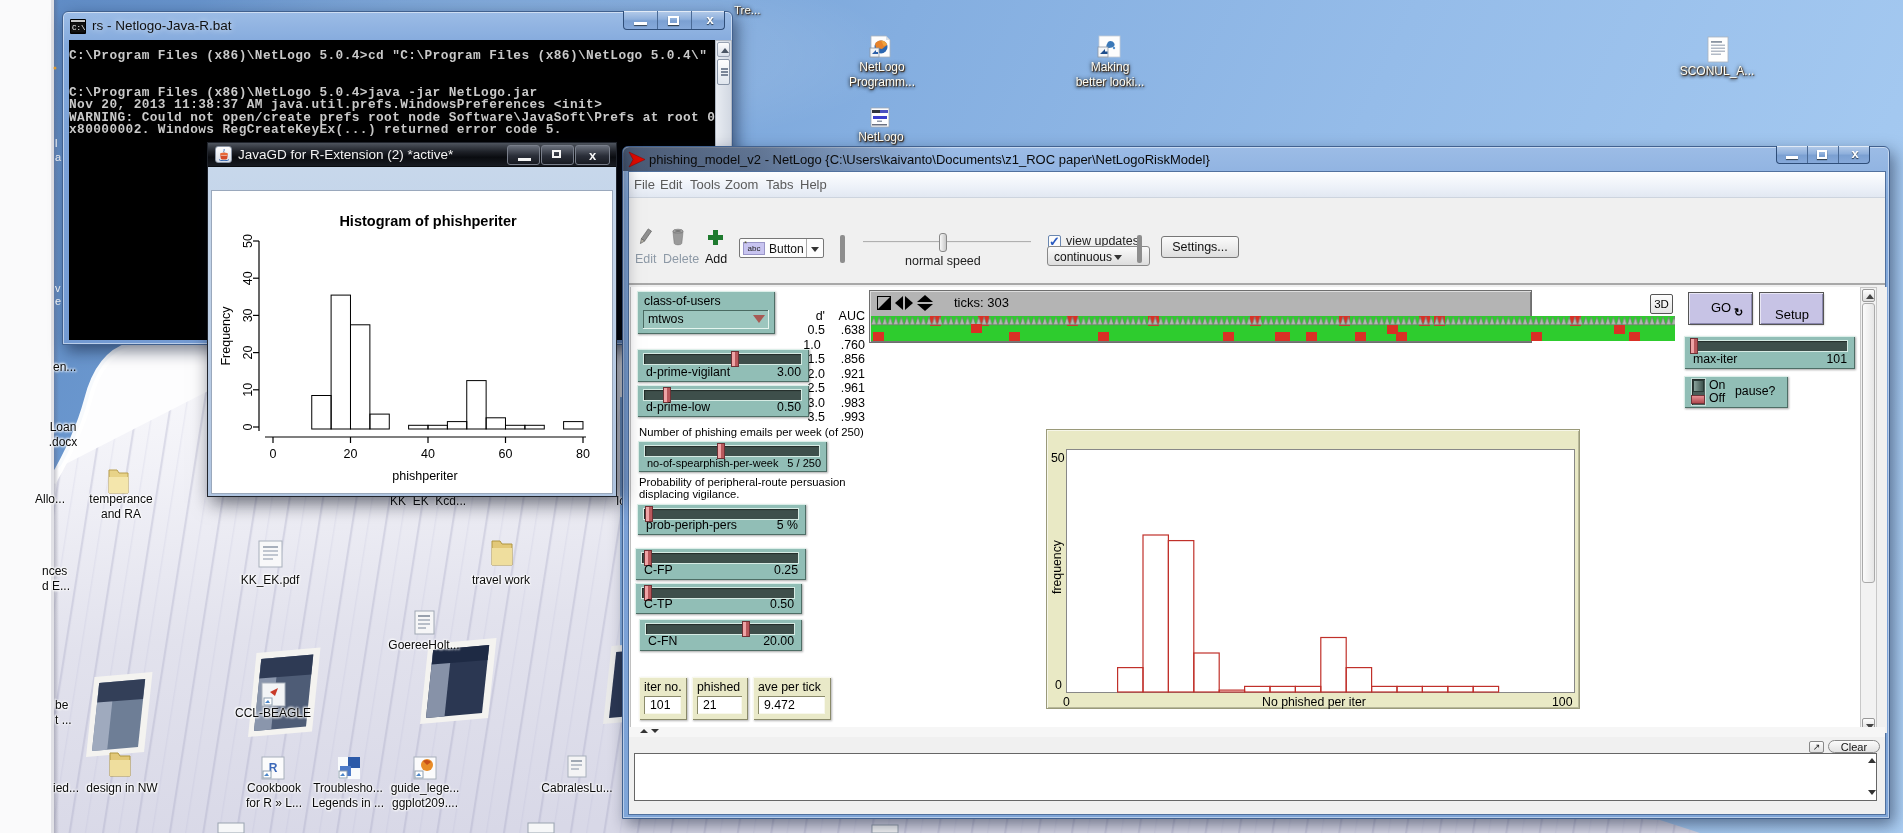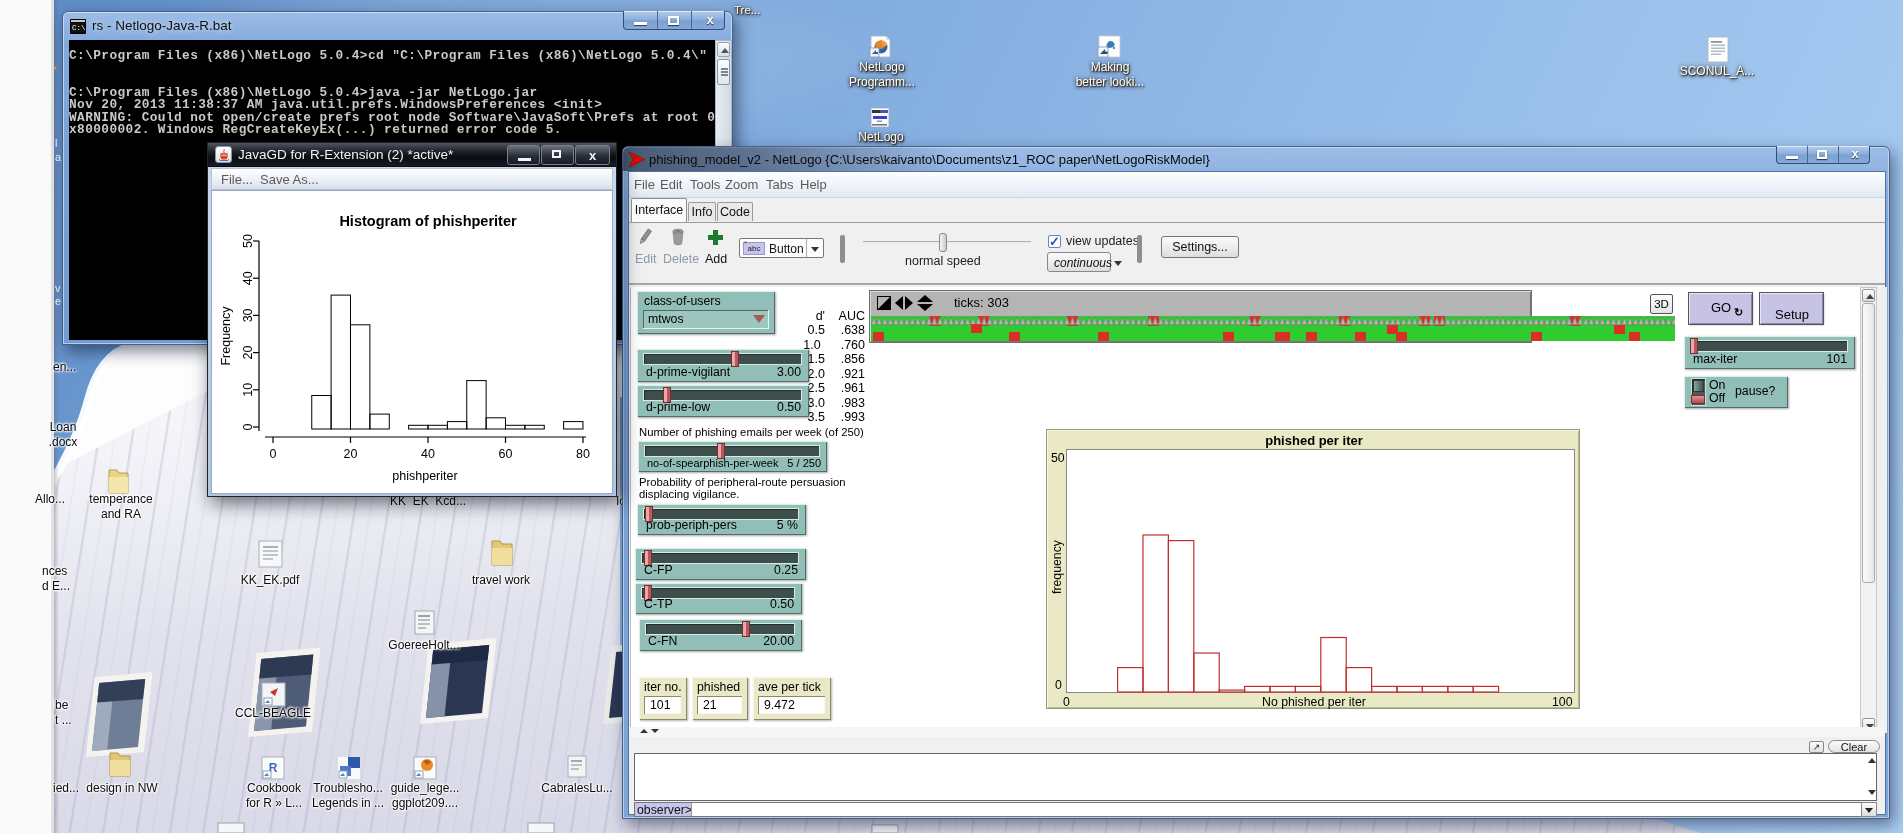--- a/index.html
+++ b/index.html
@@ -270,26 +270,20 @@
 
   <div style="left:0px;top:0px;width:1256px;height:26px;background:linear-gradient(180deg,#FDFEFF,#EAEFF7 70%,#E2E8F2);border-bottom:1px solid #CDD4DE;color:#5A5A5A;font-size:13px">
    <span style="left:5px;top:5px">File</span>
           <span style="left:31px;top:5px">Edit</span>
           <span style="left:61px;top:5px">Tools</span>
           <span style="left:96px;top:5px">Zoom</span>
           <span style="left:137px;top:5px">Tabs</span>
           <span style="left:171px;top:5px">Help</span>
   </div>
 
-  <div style="left:0px;top:26px;width:1256px;height:23px;background:#F0F0F0;">
-   <div style="left:2px;top:0px;width:56px;height:24px;background:#FAFAFA;border:1px solid #8E8E8E;border-bottom:none;border-radius:2px 2px 0 0;font-size:12.5px;color:#111;text-align:center;line-height:23px;z-index:2">Interface</div>
-   <div style="left:59px;top:4px;width:28px;height:20px;background:#E9E9E9;border:1px solid #9A9A9A;border-bottom:none;border-radius:2px 2px 0 0;font-size:12.5px;color:#111;text-align:center;line-height:19px">Info</div>
-   <div style="left:88px;top:4px;width:36px;height:20px;background:#E9E9E9;border:1px solid #9A9A9A;border-bottom:none;border-radius:2px 2px 0 0;font-size:12.5px;color:#111;text-align:center;line-height:19px">Code</div>
-   <div style="left:0px;top:24px;width:1256px;height:1px;background:#9A9A9A;z-index:1"></div>
-  </div>
 
   <div style="left:0px;top:49px;width:1256px;height:64px;background:#F0F0F0;border-bottom:2px solid #A8A8A8;">
 
    <svg width="14" height="18" viewBox="0 0 14 18" style="left:9px;top:7px">
     <g transform="rotate(35 7 9)">
               <rect x="5" y="0.5" width="4" height="12" fill="#909090" stroke="#5A5A5A" stroke-width="0.6"></rect>
               <path d="M5,12.5 l4,0 -2,4.5 z" fill="#B8B4A8" stroke="#5A5A5A" stroke-width="0.6"></path>
             </g>
    </svg>
    <div style="left:6px;top:31px;font-size:12.5px;color:#8D99A6">Edit</div>
@@ -315,21 +309,21 @@
 
    <div style="left:211px;top:14px;width:5px;height:28px;background:#8E8E8E;border-radius:2px"></div>
 
    <div style="left:234px;top:20px;width:168px;height:2px;background:#B0B0B0;border-bottom:1px solid #E8E8E8"></div>
    <div style="left:310px;top:12px;width:8px;height:19px;background:linear-gradient(90deg,#F8F8F8,#C8C8C8);border:1px solid #888;border-radius:3px"></div>
    <div style="left:276px;top:33px;font-size:12.5px;color:#222">normal speed</div>
 
    <div style="left:419px;top:14px;width:13px;height:13px;background:#FBFBFB;border:1px solid #6A87B0;border-radius:2px;color:#2A5AC0;font-size:13px;font-weight:bold;line-height:12px;text-align:center">✓</div>
    <div style="left:437px;top:13px;font-size:12.5px;color:#222">view updates</div>
 
-   <div style="left:418px;top:31px;width:64px;height:20px;background:linear-gradient(180deg,#FBFBFB,#DDDDDD);border:1px solid #888;border-radius:3px;font-style:italic;">
+   <div style="left:418px;top:25px;width:103px;height:20px;background:linear-gradient(180deg,#FBFBFB,#DDDDDD);border:1px solid #888;border-radius:3px;">
      <div style="left:6px;top:3px;font-size:12px;color:#111">continuous</div>
      <div style="left:66px;top:8px;width:0;height:0;border-left:4.5px solid transparent;border-right:4.5px solid transparent;border-top:5px solid #333"></div>
    </div>
 
    <div style="left:508px;top:14px;width:5px;height:28px;background:#8E8E8E;border-radius:2px"></div>
 
    <div style="left:532px;top:15px;width:78px;height:22px;background:linear-gradient(180deg,#FBFBFB,#DEDEDE);border:1px solid #777;border-radius:3px;font-size:12.5px;color:#111;text-align:center;line-height:21px">Settings...</div>
   </div>
 
   <div id="iface" style="left:1px;top:115px;width:1231px;height:446px;background:#FFFFFF;border-left:1px solid #C0C0C0;">
@@ -493,21 +487,20 @@
    <div class="nlw" style="left:1053px;top:89px;width:104px;height:32px">
      <div style="left:8px;top:3px;width:13px;height:26px;background:#4A5D58;box-shadow:inset 1px 1px 0 rgba(0,0,0,.5),0 0 0 1px #C8E0DA;"></div>
      <div style="left:9px;top:4px;width:11px;height:12px;background:linear-gradient(90deg,#8AA39C,#3E554F);border:1px solid #2A3A36"></div>
      <div style="left:7px;top:19px;width:14px;height:9px;background:linear-gradient(180deg,#E89094,#B04A50);border:1px solid #703438"></div>
      <div style="left:25px;top:2px;font-size:12.3px;color:#000">On</div>
      <div style="left:25px;top:15px;font-size:12.3px;color:#000">Off</div>
      <div style="left:51px;top:8px;font-size:12.3px;color:#000">pause?</div>
    </div>
 
    <div style="left:415px;top:142px;width:534px;height:280px;background:#E9E9C5;border:1px solid #9A9A7A;box-shadow:inset 1px 1px 0 #F6F6E8,inset -1px -1px 0 #B8B89A;">
-     <div style="left:0px;top:3px;width:534px;text-align:center;font-size:13px;font-weight:bold;color:#000">phished per iter</div>
      <div style="left:19px;top:19px;width:509px;height:244px;background:#FFF;border:1px solid #888"></div>
      <div style="left:4px;top:21px;font-size:12.3px;color:#000">50</div>
      <div style="left:8px;top:248px;font-size:12.3px;color:#000">0</div>
      <div style="left:-40px;top:130px;width:100px;text-align:center;font-size:12.3px;color:#000;transform:rotate(-90deg)">frequency</div>
      <div style="left:16px;top:265px;font-size:12.3px;color:#000">0</div>
      <div style="left:0px;top:265px;width:534px;text-align:center;font-size:12.3px;color:#000">No phished per iter</div>
      <div style="left:505px;top:265px;font-size:12.3px;color:#000">100</div>
      <svg width="534" height="280" viewBox="0 0 534 280" style="left:0px;top:0px">
       <g fill="#FFFFFF" fill-opacity="0" stroke="#C0302A" stroke-width="1.2">
        <rect x="70.6" y="237.6" width="25.4" height="24.4"></rect>
@@ -545,27 +538,20 @@
     <div style="left:11px;top:2px;width:0;height:0;border-left:4px solid transparent;border-right:4px solid transparent;border-bottom:4.5px solid #333"></div>
     <div style="left:22px;top:2px;width:0;height:0;border-left:4px solid transparent;border-right:4px solid transparent;border-top:4.5px solid #333"></div>
   </div>
 
   <div style="left:1180px;top:569px;width:15px;height:12px;background:linear-gradient(180deg,#FDFDFD,#E0E0E0);border:1px solid #888;border-radius:2px;font-size:9px;text-align:center;line-height:11px;color:#222">↗</div>
   <div style="left:1199px;top:568px;width:52px;height:13px;background:linear-gradient(180deg,#FBFBFB,#E2E2E2);border:1px solid #888;border-radius:7px;font-size:11px;text-align:center;line-height:12px;color:#111">Clear</div>
   <div style="left:5px;top:581px;width:1243px;height:48px;background:#FFF;border:1px solid #666;">
     <div style="left:1233px;top:4px;width:0;height:0;border-left:4.5px solid transparent;border-right:4.5px solid transparent;border-bottom:5.5px solid #333"></div>
     <div style="left:1233px;top:36px;width:0;height:0;border-left:4.5px solid transparent;border-right:4.5px solid transparent;border-top:5.5px solid #333"></div>
   </div>
-  <div style="left:5px;top:630px;width:1243px;height:15px;background:#FFF;border:1px solid #777;">
-    <div style="left:0px;top:0px;width:56px;height:13px;background:#C6C6EA;font-size:12.3px;color:#111;padding-left:2px">observer&gt;</div>
-    <div style="left:56px;top:0px;width:1px;height:13px;background:#999"></div>
-    <div style="left:1226px;top:-1px;width:16px;height:15px;background:linear-gradient(180deg,#FBFBFB,#DDD);border:1px solid #888;">
-            <div style="left:3px;top:5px;width:0;height:0;border-left:4.5px solid transparent;border-right:4.5px solid transparent;border-top:5.5px solid #222"></div>
-          </div>
-  </div>
  </div>
 </div>
 
 <div id="jgd" class="win" style="left:207px;top:142px;width:410px;height:355px;background:linear-gradient(180deg,#C9D9EC,#AFC4E0);border:1px solid #20242C;box-shadow:4px 6px 18px rgba(5,10,25,.6);">
 
  <div style="left:0px;top:0px;width:408px;height:24px;background:linear-gradient(180deg,#4E545E 0%,#1E2128 38%,#0A0C10 62%,#181B22 100%);border-bottom:1px solid #0A0C10;">
   <div style="left:7px;top:3px;width:17px;height:17px;background:linear-gradient(180deg,#FDFDFD,#D8DEE8);border:1px solid #8A94A4;border-radius:3px;">
     <svg width="12" height="13" viewBox="0 0 12 13" style="left:1.5px;top:1px">
       <path d="M6,1 C7,2.5 5,3 6,4.5" stroke="#3868B0" fill="none" stroke-width="0.9"></path>
       <path d="M2,6 a4 2 0 0 0 8,0 l-0.7,4 a3.3 1.5 0 0 1 -6.6,0 Z" fill="#D44A28"></path>
@@ -578,24 +564,20 @@
     <div style="left:0px;top:0px;width:33px;height:20px;background:linear-gradient(180deg,#6A707C,#2A2E38 55%,#181B22);border:1px solid #787E8A;border-radius:3px">
             <div style="left:10px;top:12px;width:13px;height:3px;background:#F4F4F4"></div>
           </div>
     <div style="left:34px;top:0px;width:33px;height:20px;background:linear-gradient(180deg,#6A707C,#2A2E38 55%,#181B22);border:1px solid #787E8A;border-radius:3px">
             <div style="left:10px;top:4px;width:9px;height:8px;border:2px solid #F4F4F4"></div>
           </div>
     <div style="left:68px;top:0px;width:35px;height:20px;background:linear-gradient(180deg,#6A707C,#2A2E38 55%,#181B22);border:1px solid #787E8A;border-radius:3px;color:#F6F6F6;font-size:13px;font-weight:bold;text-align:center;line-height:19px">x</div>
   </div>
  </div>
 
- <div style="left:3px;top:25px;width:402px;height:22px;background:linear-gradient(180deg,#FFFFFF,#E4E9F2 75%,#D8DFEC);border:1px solid #B8C2D2;">
-  <div style="left:9px;top:3px;font-size:13px;color:#5A5A5A">File...</div>
-  <div style="left:48px;top:3px;font-size:13px;color:#5A5A5A">Save As...</div>
- </div>
 
  <div style="left:3px;top:47px;width:402px;height:304px;background:#FFFFFF;border:1px solid #9AA8BC;"></div>
  <svg width="410" height="355" viewBox="0 0 410 355" style="left:0px;top:0px" font-family="Liberation Sans">
   <text x="220" y="83" font-size="14.5" font-weight="bold" fill="#000" text-anchor="middle">Histogram of phishperiter</text>
 
   <line x1="51" y1="98" x2="51" y2="288" stroke="#000" stroke-width="1.2"></line>
   <g stroke="#000" stroke-width="1.2">
    <line x1="45" y1="98" x2="51" y2="98"></line>
           <line x1="45" y1="135.2" x2="51" y2="135.2"></line>
           <line x1="45" y1="172.4" x2="51" y2="172.4"></line>

